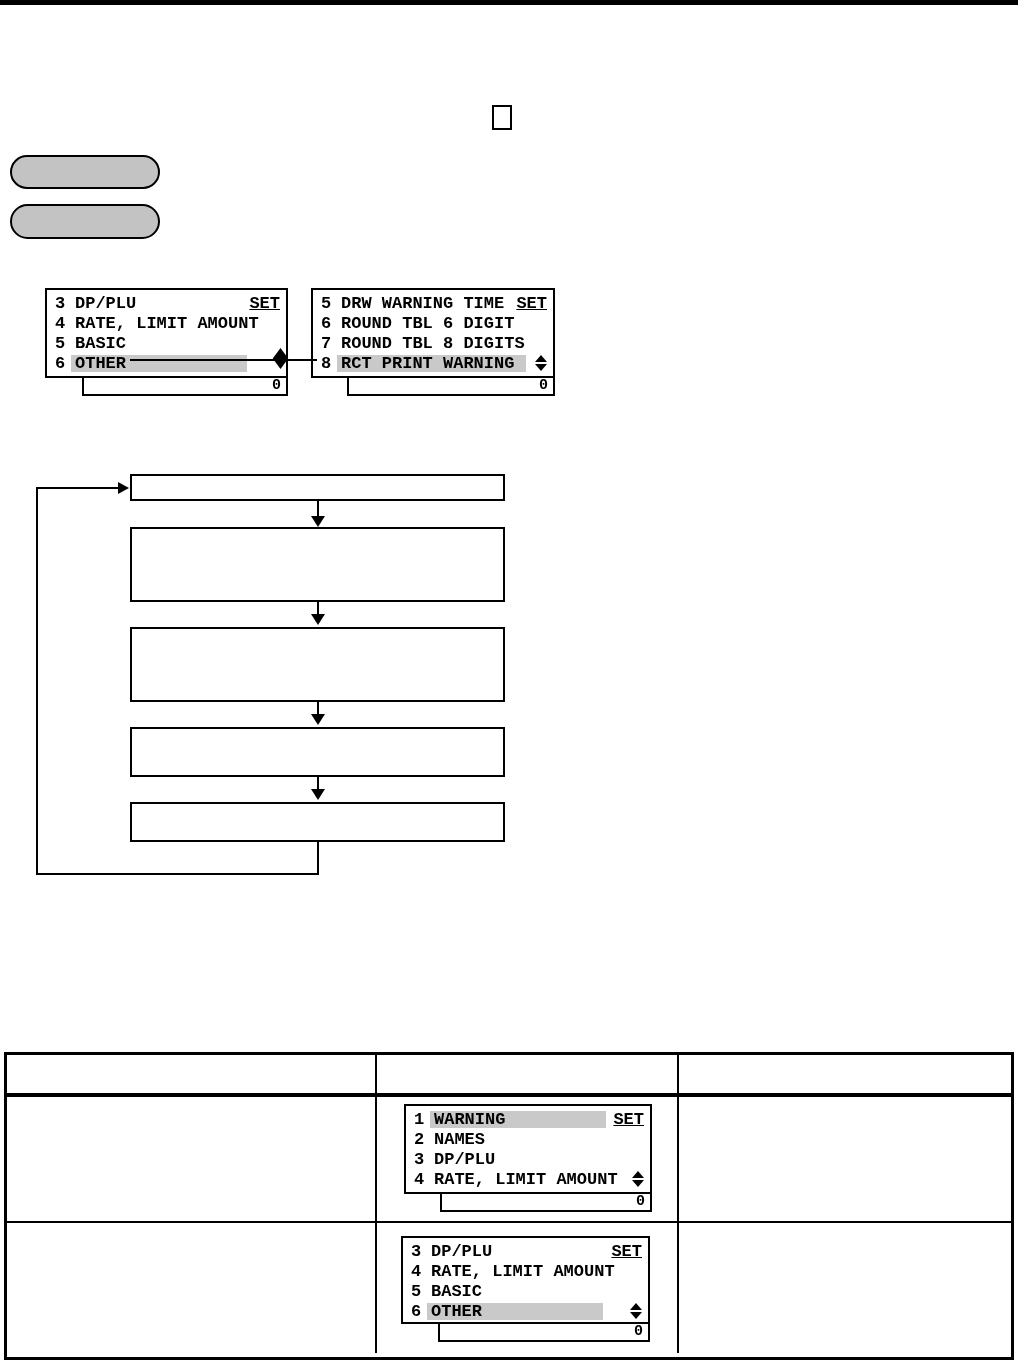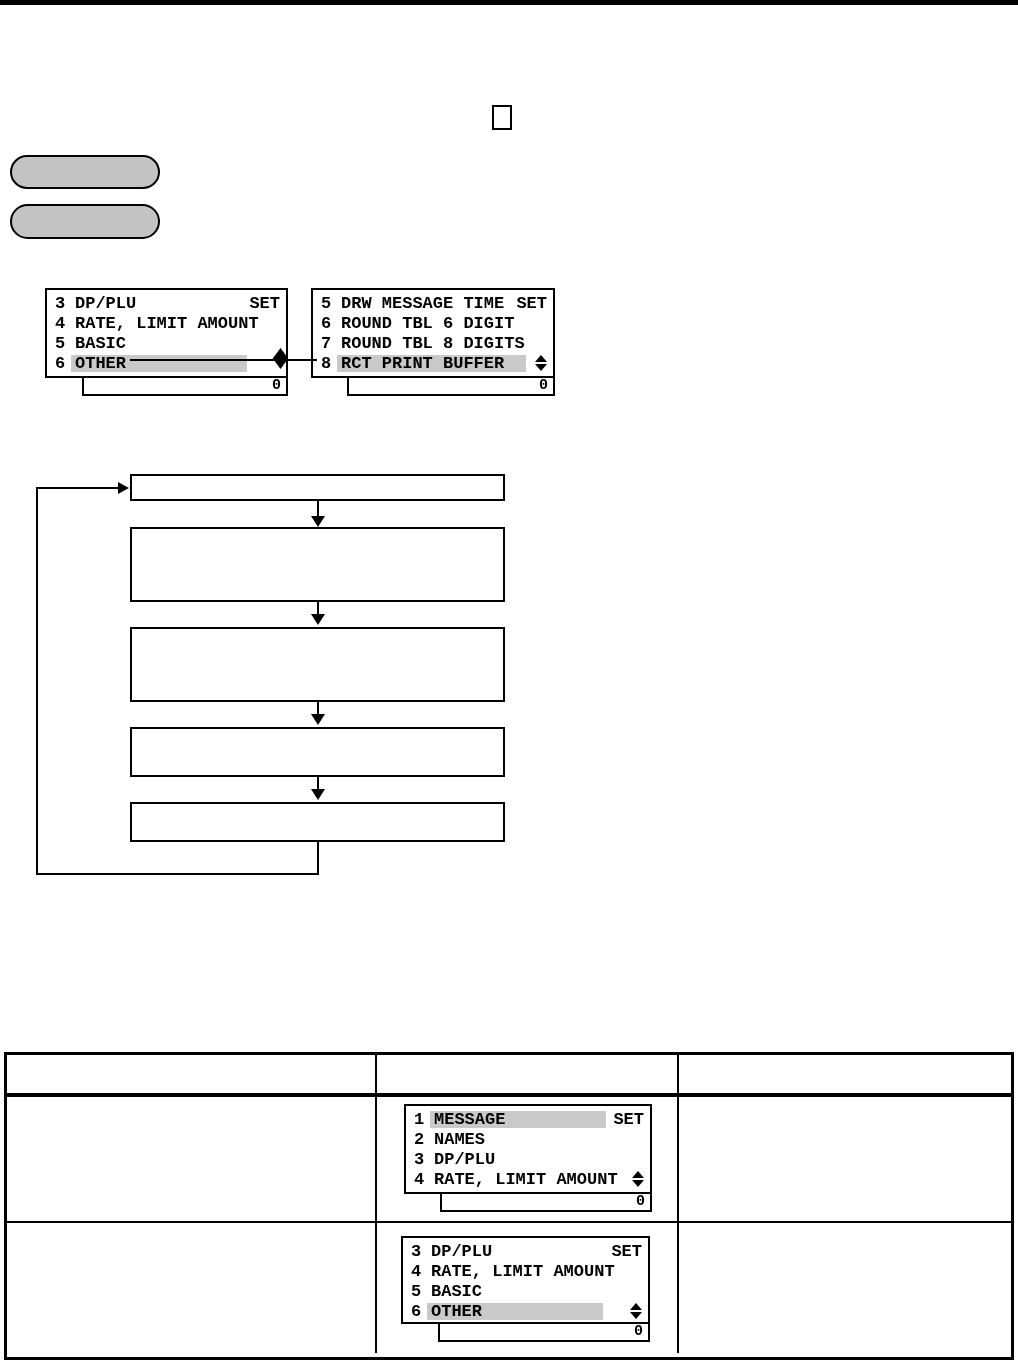--- a/index.html
+++ b/index.html
@@ -17,21 +17,21 @@
   
   .lcd {
     position:absolute; background:#fff; border:2px solid var(--ink); box-sizing:border-box;
     font-size:17px; font-weight:bold; color:var(--ink); padding-top:3px;
   }
   .lcd-row { display:flex; align-items:center; height:20px; padding:0 6px 0 8px; }
   .lcd-row .num { width:20px; flex:0 0 20px; }
   .lcd-row .label { display:inline-block; height:17px; line-height:17px; padding:0 4px; margin-left:-4px; white-space:nowrap; }
   .lcd-row .label.hl { background:var(--highlight); min-width:168px;font-family:Liberation Mono, monospace; }
   .lcd-row .label.hl-w { min-width:181px; }
-  .lcd-row .right { margin-left:auto; padding-left:4px; }
+  .lcd-row .right { margin-left:auto; padding-left:4px;text-decoration:underline; }
   .lcd-sub {
     position:absolute; border:2px solid var(--ink); background:#fff; box-sizing:border-box;
     height:20px; text-align:right; padding-right:5px; font-size:15px; line-height:15px;
     font-weight:bold; color:var(--ink);
   }
   
   .updown { display:flex; flex-direction:column; align-items:center; gap:2px; width:13px; }
   .updown .tri-up   { width:0; height:0; border-left:6px solid transparent; border-right:6px solid transparent; border-bottom:7px solid var(--ink); }
   .updown .tri-down { width:0; height:0; border-left:6px solid transparent; border-right:6px solid transparent; border-top:7px solid var(--ink); }
 
@@ -86,34 +86,34 @@
     <div class="lcd-row">
       <span class="num">6</span>
       <span class="label hl">OTHER</span>
     </div>
   </div>
   <div class="lcd-sub" style="left:82px; top:376px; width:206px;">0</div>
 
   <div class="lcd" style="left:311px; top:288px; width:244px; height:90px;">
     <div class="lcd-row">
       <span class="num">5</span>
-      <span class="label">DRW MESSAGE TIME</span>
+      <span class="label">DRW WARNING TIME</span>
       <span class="right">SET</span>
     </div>
     <div class="lcd-row">
       <span class="num">6</span>
       <span class="label">ROUND TBL 6 DIGIT</span>
     </div>
     <div class="lcd-row">
       <span class="num">7</span>
       <span class="label">ROUND TBL 8 DIGITS</span>
     </div>
     <div class="lcd-row">
       <span class="num">8</span>
-      <span class="label hl hl-w">RCT PRINT BUFFER</span>
+      <span class="label hl hl-w">RCT PRINT WARNING</span>
       <span class="right">
         <span class="updown">
           <span class="tri-up"></span>
           <span class="tri-down"></span>
         </span>
       </span>
     </div>
   </div>
   <div class="lcd-sub" style="left:347px; top:376px; width:208px;">0</div>
 
@@ -148,21 +148,21 @@
       <div class="td c3"></div>
     </div>
 
     <div class="tr r2">
       <div class="td c1"></div>
       <div class="td c2">
 
         <div class="lcd" style="left:27px; top:7px; width:248px; height:90px;">
           <div class="lcd-row">
             <span class="num">1</span>
-            <span class="label hl">MESSAGE</span>
+            <span class="label hl">WARNING</span>
             <span class="right">SET</span>
           </div>
           <div class="lcd-row">
             <span class="num">2</span>
             <span class="label">NAMES</span>
           </div>
           <div class="lcd-row">
             <span class="num">3</span>
             <span class="label">DP/PLU</span>
           </div>

